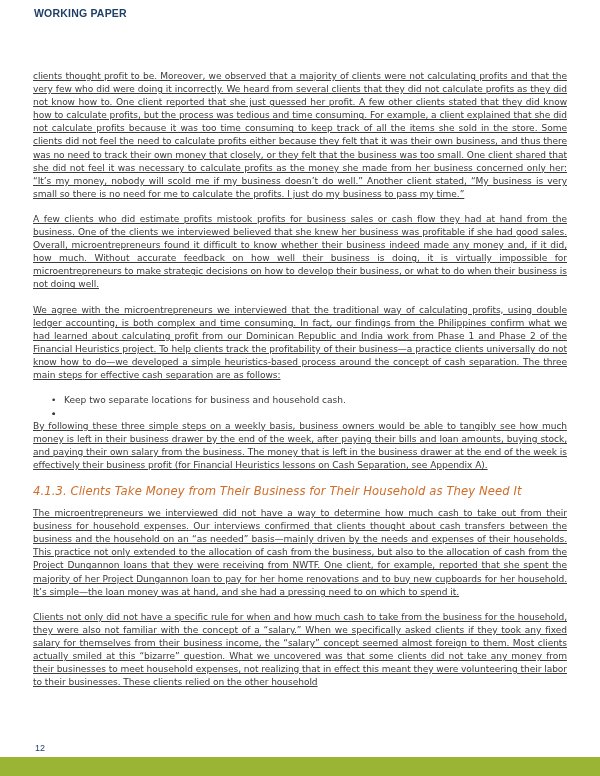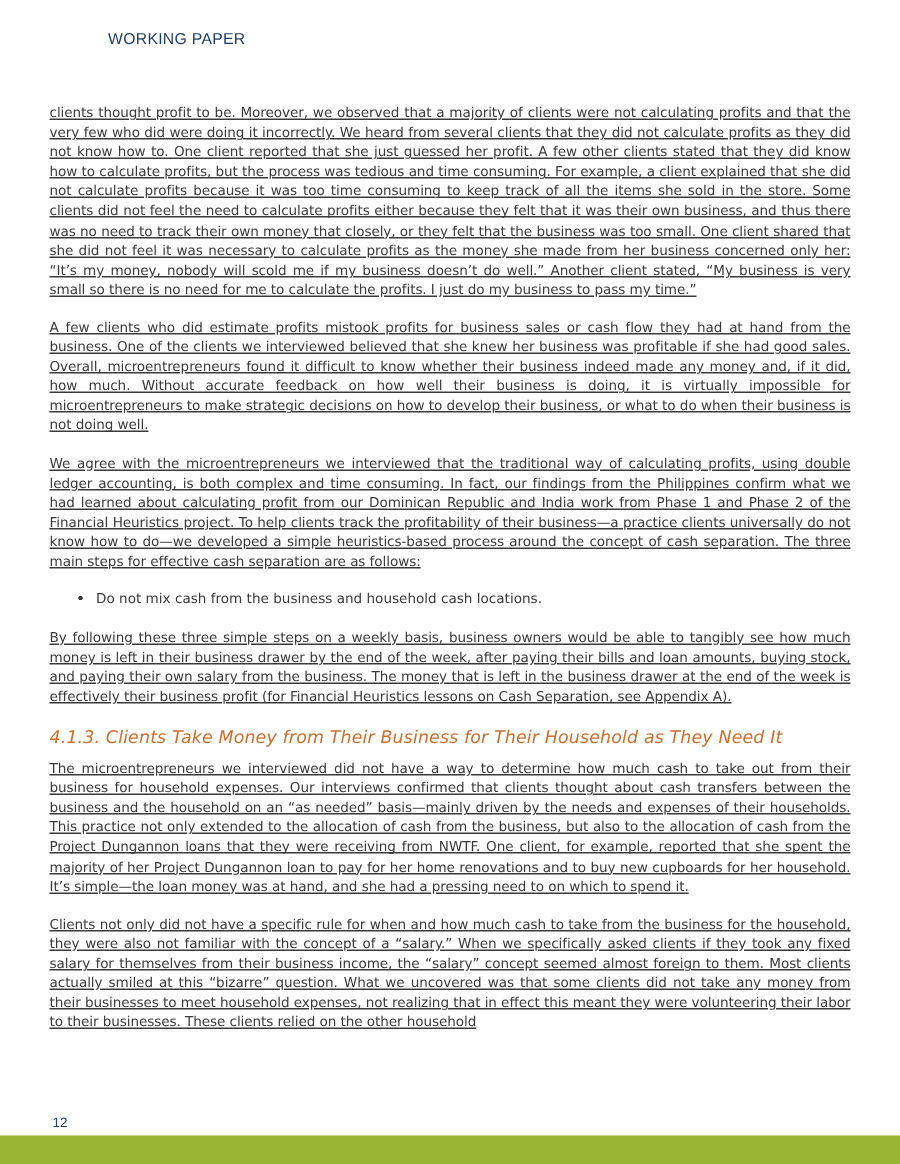--- a/index.html
+++ b/index.html
@@ -3,25 +3,24 @@
   <meta charset="utf-8">
   <style>
     html, body { margin: 0; padding: 0; }
     body {
       width: 600px; height: 776px; position: relative; overflow: hidden;
       background: #ffffff;
       font-family: "DejaVu Sans", sans-serif;
       color: #3a3a3a;
     }
     .header-label {
-      position: absolute; left: 34px; top: 20px;
+      position: absolute; left: 34px; top: 7px;
       font-family: "Liberation Sans", sans-serif;
-      font-weight: normal; font-size: 10.5px; letter-spacing: 0.2px;
+      font-weight: bold; font-size: 10.5px; letter-spacing: 0.2px;
       color: #1f3f66;
-      margin-left: 38px;
     }
     .content {
       position: absolute; left: 33px; top: 66px; width: 534px;
     }
     p.body {
       margin: 4px 0 12px 0;
       font-size: 9.05px; line-height: 13.1px;
       text-align: justify; letter-spacing: -0.05px;
       word-spacing: 0;
       text-decoration: underline;
@@ -59,27 +58,27 @@
 <div class="header-label">WORKING PAPER</div>
 
 <div class="content">
   <p class="body">clients thought profit to be. Moreover, we observed that a majority of clients were not calculating profits and that the very few who did were doing it incorrectly. We heard from several clients that they did not calculate profits as they did not know how to. One client reported that she just guessed her profit. A few other clients stated that they did know how to calculate profits, but the process was tedious and time consuming. For example, a client explained that she did not calculate profits because it was too time consuming to keep track of all the items she sold in the store. Some clients did not feel the need to calculate profits either because they felt that it was their own business, and thus there was no need to track their own money that closely, or they felt that the business was too small. One client shared that she did not feel it was necessary to calculate profits as the money she made from her business concerned only her: “It’s my money, nobody will scold me if my business doesn’t do well.” Another client stated, “My business is very small so there is no need for me to calculate the profits. I just do my business to pass my time.”</p>
   <p class="body">A few clients who did estimate profits mistook profits for business sales or cash flow they had at hand from the business. One of the clients we interviewed believed that she knew her business was profitable if she had good sales. Overall, microentrepreneurs found it difficult to know whether their business indeed made any money and, if it did, how much. Without accurate feedback on how well their business is doing, it is virtually impossible for microentrepreneurs to make strategic decisions on how to develop their business, or what to do when their business is not doing well.</p>
   <p class="body">We agree with the microentrepreneurs we interviewed that the traditional way of calculating profits, using double ledger accounting, is both complex and time consuming. In fact, our findings from the Philippines confirm what we had learned about calculating profit from our Dominican Republic and India work from Phase 1 and Phase 2 of the Financial Heuristics project. To help clients track the profitability of their business—a practice clients universally do not know how to do—we developed a simple heuristics-based process around the concept of cash separation. The three main steps for effective cash separation are as follows:</p>
 
   <ul class="bullets">
     <li>
       <span class="dot">•</span>
+      <span>Keep two separate locations for business and household cash.</span>
     </li>
     <li>
       <span class="dot">•</span>
     </li>
     <li>
       <span class="dot">•</span>
-      <span>Do not mix cash from the business and household cash locations.</span>
     </li>
   </ul>
 
   <p class="body">By following these three simple steps on a weekly basis, business owners would be able to tangibly see how much money is left in their business drawer by the end of the week, after paying their bills and loan amounts, buying stock, and paying their own salary from the business. The money that is left in the business drawer at the end of the week is effectively their business profit (for Financial Heuristics lessons on Cash Separation, see Appendix A).</p>
 
   <h3 class="section">4.1.3. Clients Take Money from Their Business for Their Household as They Need It</h3>
 
   <p class="body">The microentrepreneurs we interviewed did not have a way to determine how much cash to take out from their business for household expenses. Our interviews confirmed that clients thought about cash transfers between the business and the household on an “as needed” basis—mainly driven by the needs and expenses of their households. This practice not only extended to the allocation of cash from the business, but also to the allocation of cash from the Project Dungannon loans that they were receiving from NWTF. One client, for example, reported that she spent the majority of her Project Dungannon loan to pay for her home renovations and to buy new cupboards for her household. It’s simple—the loan money was at hand, and she had a pressing need to on which to spend it.</p>
   <p class="body">Clients not only did not have a specific rule for when and how much cash to take from the business for the household, they were also not familiar with the concept of a “salary.” When we specifically asked clients if they took any fixed salary for themselves from their business income, the “salary” concept seemed almost foreign to them. Most clients actually smiled at this “bizarre” question. What we uncovered was that some clients did not take any money from their businesses to meet household expenses, not realizing that in effect this meant they were volunteering their labor to their businesses. These clients relied on the other household</p>
 </div>

